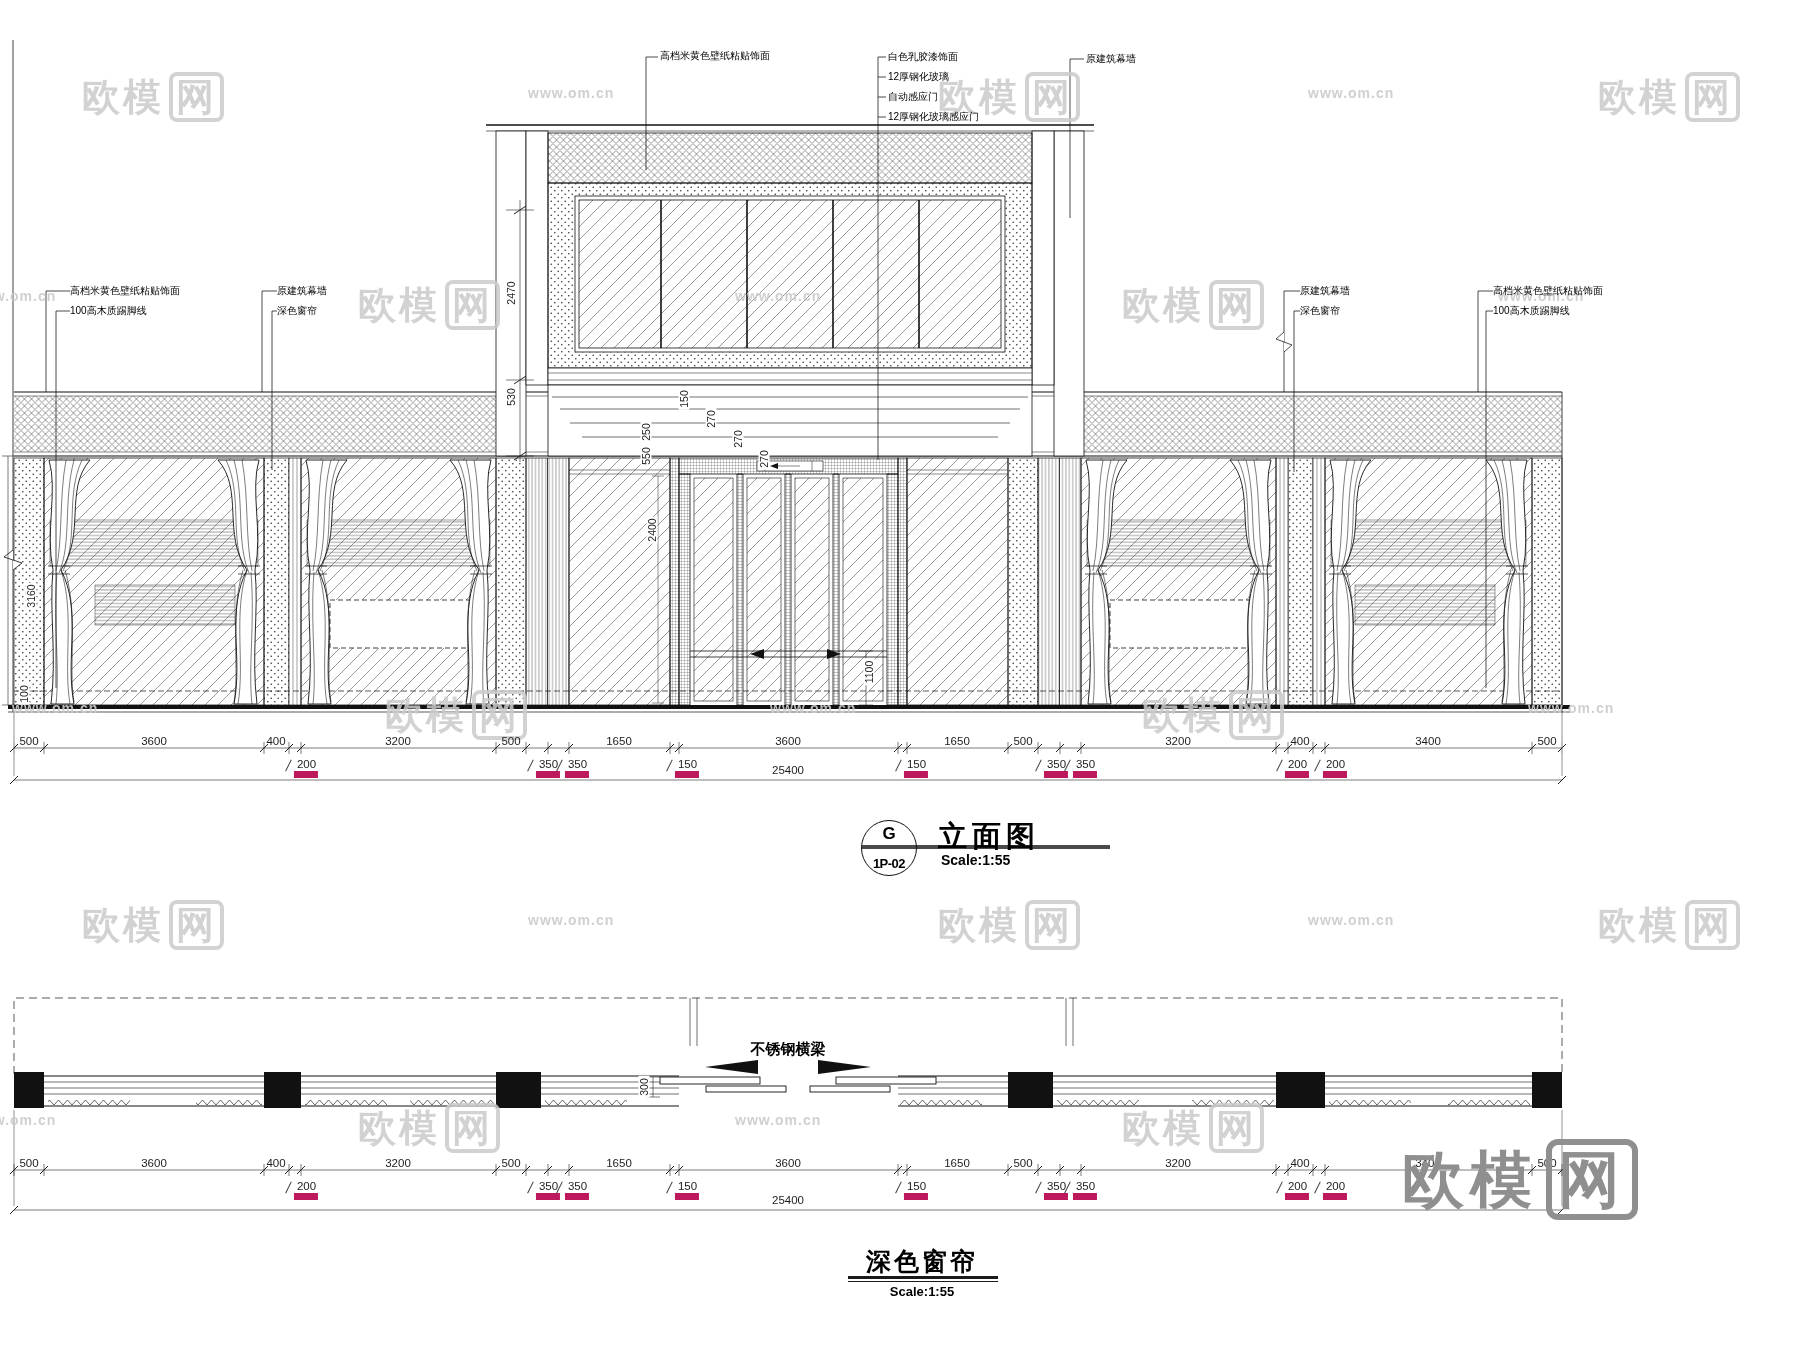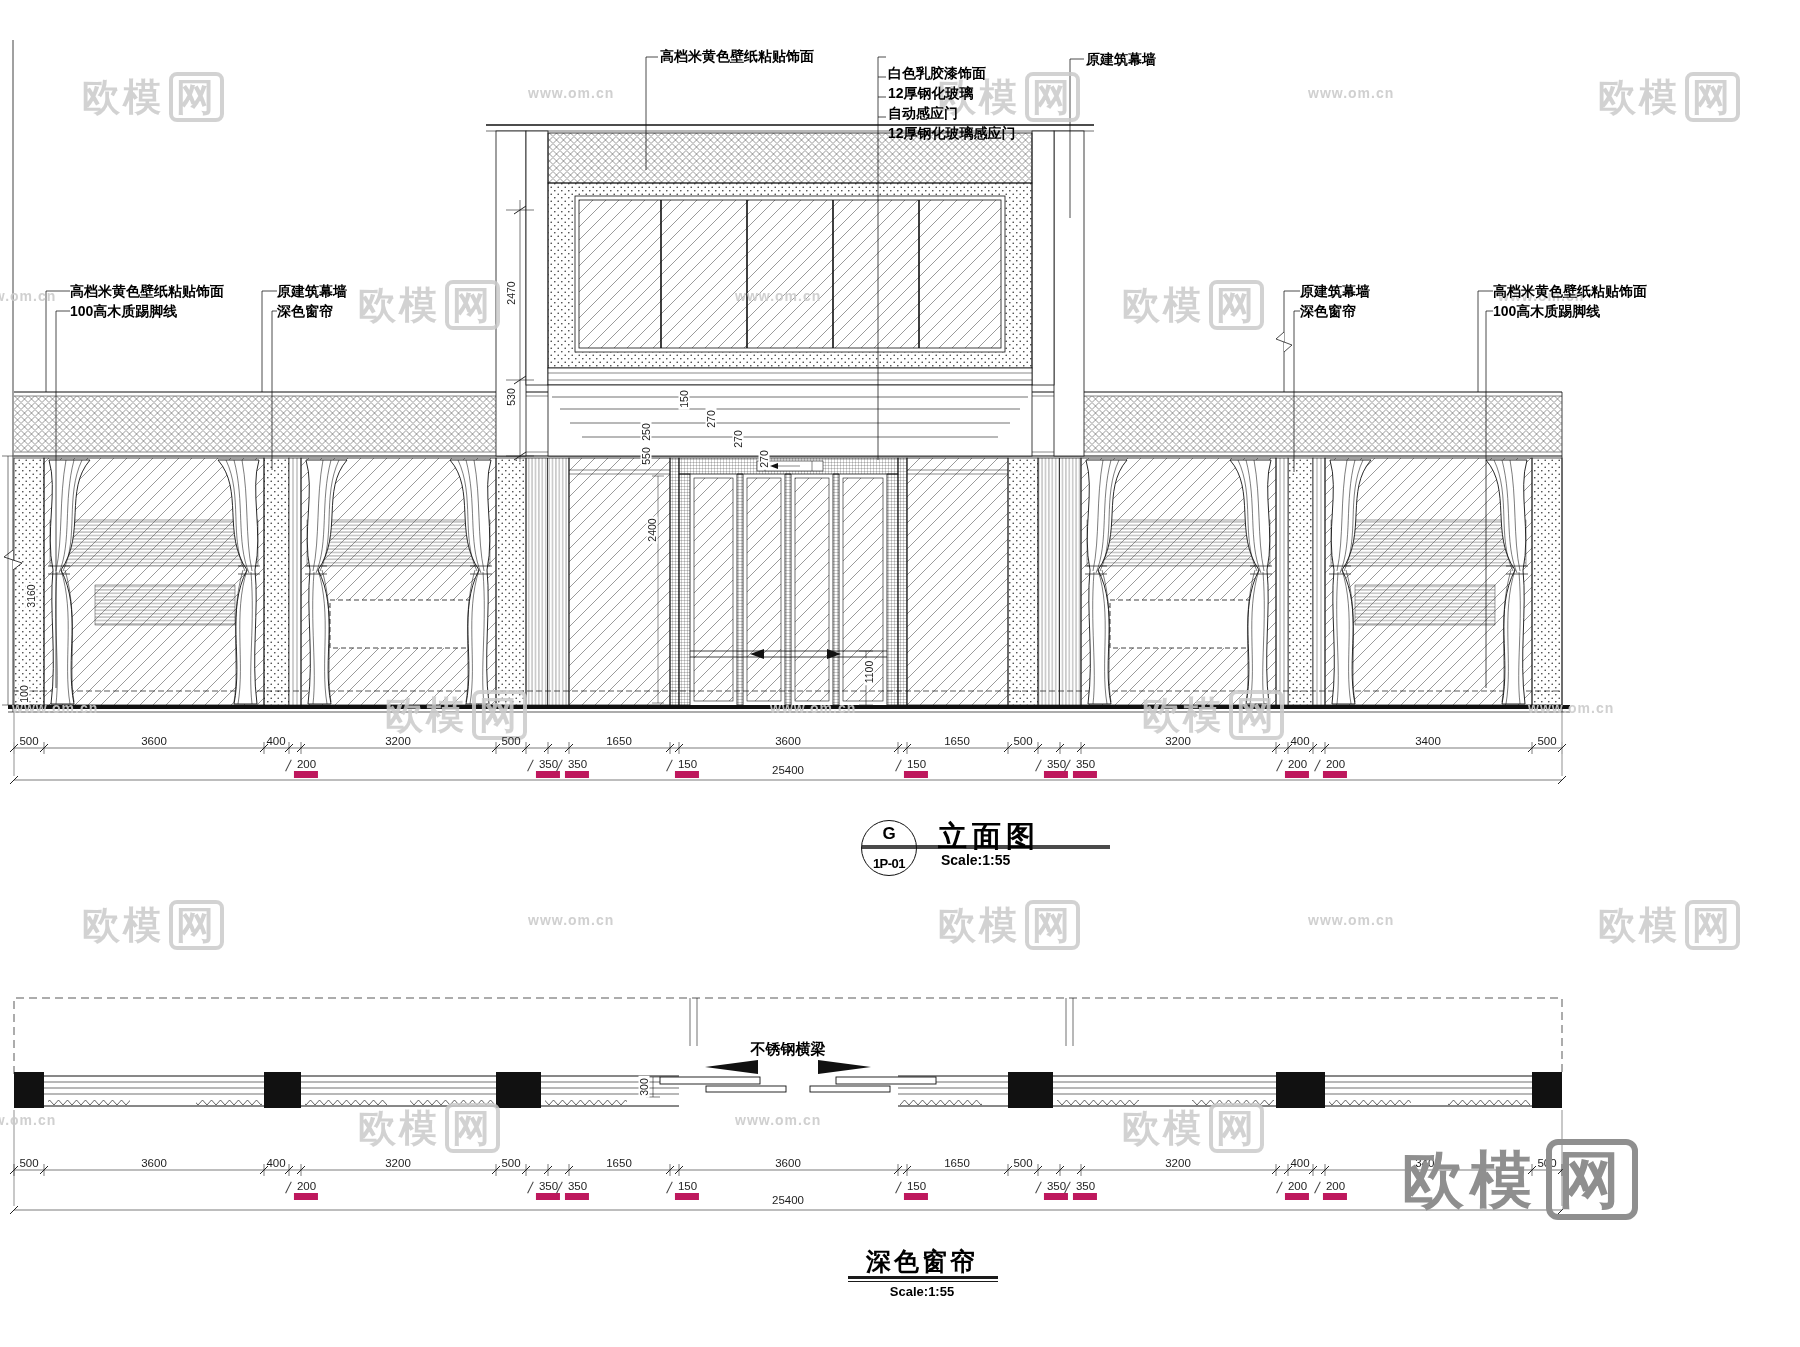--- a/index.html
+++ b/index.html
@@ -1,20 +1,20 @@
 <!DOCTYPE html>
 <html style="--wm: #cbcbcb; --wmbig: #8f8f8f;"><head>
 <meta charset="utf-8">
 <style>
   html,body{margin:0;padding:0}
   body{width:1800px;height:1347px;background:#fff;overflow:hidden;
        font-family:"Liberation Sans","DejaVu Sans",sans-serif;position:relative}
   #canvas{position:absolute;left:0;top:0;width:1800px;height:1347px}
   svg{position:absolute;left:0;top:0}
-  .anno{position:absolute;font-size:14px;font-weight:bold;color:#000;white-space:nowrap;line-height:20px;z-index:6}
+  .anno{position:absolute;font-size:10px;font-weight:normal;color:#000;white-space:nowrap;line-height:20px;z-index:6}
   .anno>div{height:20px}
   .dimhost{position:absolute;left:0;width:1800px;height:16px;z-index:6}
   .dim{position:absolute;transform:translateX(-50%);font-size:11.5px;color:#1d1d1d;white-space:nowrap;line-height:13px}
   .minor .dim{transform:translateX(-25%);border-bottom:7px solid #be185d;padding:0 2px 0 3px}
   .minor .dim::before{content:"";position:absolute;left:-6px;top:1px;width:1px;height:13px;background:#444;transform:rotate(26deg)}
   .dim-total{position:absolute;transform:translateX(-50%);font-size:11.5px;color:#1d1d1d;z-index:6}
   .vdimhost{position:absolute;left:0;top:0;width:0;height:0;z-index:6}
   .vdim{position:absolute;transform:translate(-50%,-50%) rotate(-90deg);font-size:10.5px;line-height:11px;
         color:#1d1d1d;background:#fff;padding:0 2px;white-space:nowrap}
   .wm-layer{position:absolute;left:0;top:0;width:1800px;height:1347px;z-index:5;pointer-events:none}
@@ -281,21 +281,21 @@
         <div class="wm wm-url" style="left: 1528px; top: 700px;"><span>www.om.cn</span></div>
         <div class="wm wm-url" style="left: 528px; top: 912px;"><span>www.om.cn</span></div>
         <div class="wm wm-url" style="left: 1308px; top: 912px;"><span>www.om.cn</span></div>
         <div class="wm wm-url" style="left: -30px; top: 1112px;"><span>www.om.cn</span></div>
         <div class="wm wm-url" style="left: 735px; top: 1112px;"><span>www.om.cn</span></div>
       </div>
 </div>
 <div class="wm-big" id="wmBig" style="left: 1402px; top: 1138px;"><span>欧模</span><span class="wm-box">网</span></div>
 
 <div class="anno" style="left:660px;top:46px">高档米黄色壁纸粘贴饰面</div>
-<div class="anno" style="left:888px;top:63px">
+<div class="anno" style="left:888px;top:47px">
       <div>白色乳胶漆饰面</div>
       <div>12厚钢化玻璃</div>
       <div>自动感应门</div>
       <div>12厚钢化玻璃感应门</div>
     </div>
 <div class="anno" style="left:1086px;top:49px">原建筑幕墙</div>
 <div class="anno" style="left:70px;top:281px">
       <div>高档米黄色壁纸粘贴饰面</div>
       <div>100高木质踢脚线</div>
     </div>
@@ -380,21 +380,21 @@
       <span class="vdim" style="left: 652px; top: 530px;">2400</span>
       <span class="vdim" style="left: 869px; top: 672px;">1100</span>
       <span class="vdim" style="left: 644px; top: 1087px;">300</span>
     </div>
 
 <div class="door-label">不锈钢横梁</div>
 
 <div class="t-line"></div>
 <div class="t-circle">
   <div class="top">G</div>
-  <div class="bot">1P-01</div>
+  <div class="bot">1P-02</div>
 </div>
 <div class="t-name">立面图</div>
 <div class="t-scale">Scale:1:55</div>
 <div class="p-name">深色窗帘</div>
 <div class="p-ul1"></div>
 <div class="p-ul2"></div>
 <div class="p-scale">Scale:1:55</div>
 
 </div>
 

